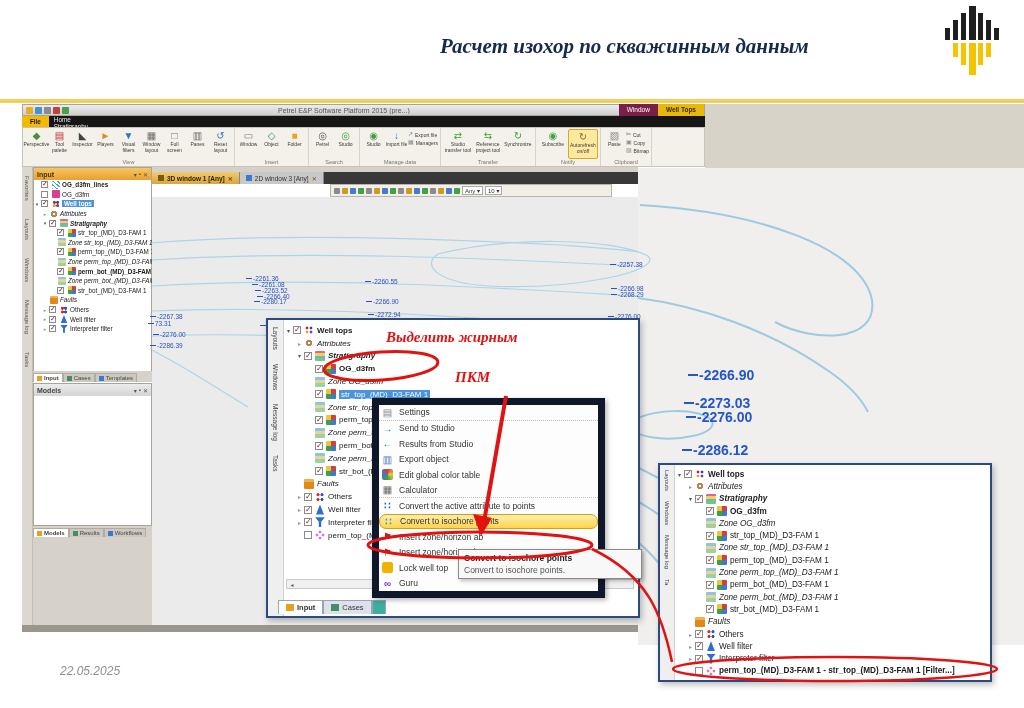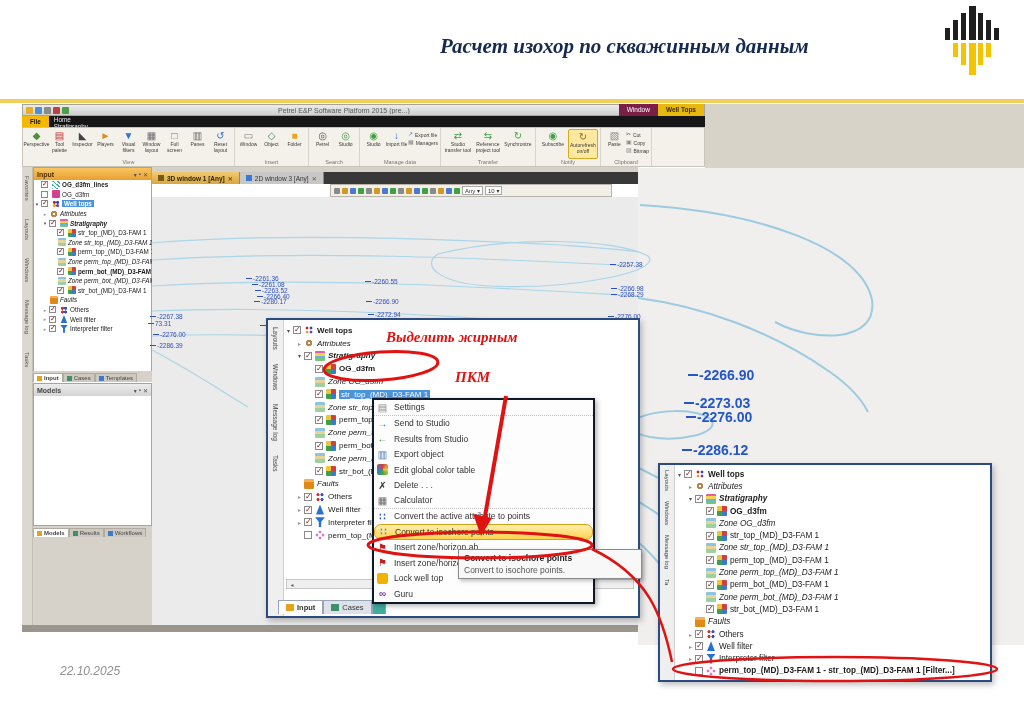--- a/index.html
+++ b/index.html
@@ -205,21 +205,21 @@
   .p1tabs{position:absolute;left:10px;bottom:2px;height:14px;display:flex;align-items:flex-end;font-size:7.5px;color:#333;}
   .p1tab{display:flex;align-items:center;gap:3px;border:1px solid #9aa4b8;border-bottom:none;
     background:#dde2ea;padding:2px 7px;white-space:nowrap;}
   .p1tab.active{background:#fff;font-weight:bold;}
   .p1tab .ticon{width:8px;height:7px;background:#e8a020;display:inline-block;}
   .p1tab:nth-child(2) .ticon{background:#3f8f6b;}
   .tabstub{width:12px;height:13px;border:1px solid #9aa4b8;border-bottom:none;background:#3fae9f;}
 
   
   .cmenu{position:absolute;left:372px;top:398px;width:219px;z-index:12;background:#fdfdfd;
-    border:2px solid #0f172a;box-shadow:2px 2px 5px rgba(0,0,0,.3);}
+    border:7px solid #0f172a;box-shadow:2px 2px 5px rgba(0,0,0,.3);}
   .mitem{height:15.5px;display:flex;align-items:center;font-size:8.5px;color:#333;position:relative;
     padding-left:3px;box-sizing:border-box;white-space:nowrap;}
   .mitem .mic{width:11px;height:11px;margin-right:6px;flex:0 0 auto;font-size:10px;line-height:11px;text-align:center;}
   .mitem.sep{border-bottom:1px dotted #c0c0c0;}
   .mitem.sub::after{content:"▸";position:absolute;right:4px;color:#555;font-size:8px;}
   .mitem.highlighted{background:linear-gradient(#ffeead,#ffd34d);border:1px solid #d4a017;
     border-radius:7px;}
   .ic-settings::before{content:"▤";color:#888;}
   .ic-send-studio::before{content:"→";color:#1f7ad4;font-weight:bold;}
   .ic-retrieve-studio::before{content:"←";color:#2a9a3a;font-weight:bold;}
@@ -1000,24 +1000,20 @@
         <span class="mic ic-export"></span>
         <span>Export object</span>
       </div>
 
       <div class="mitem nocheck">
         <span class="mic ic-edit-colors"></span>
         <span>Edit global color table</span>
       </div>
 
 
-      <div class="mitem nocheck">
-        <span class="mic ic-delete"></span>
-        <span>Delete . . .</span>
-      </div>
 
       <div class="mitem sep nocheck">
         <span class="mic ic-calculator"></span>
         <span>Calculator</span>
       </div>
 
       <div class="mitem nocheck">
         <span class="mic ic-convert-points"></span>
         <span>Convert the active attribute to points</span>
       </div>
@@ -1191,14 +1187,14 @@
       <ellipse cx="480" cy="545" rx="112" ry="13" stroke-width="3"></ellipse>
       <ellipse cx="835" cy="669" rx="162" ry="12" stroke-width="2.5"></ellipse>
       <path d="M506,396 L484,522" stroke-width="4"></path>
       <path d="M592,549 C648,576 662,614 672,662" stroke-width="2.5"></path>
     </g>
     <polygon points="481,536 473,514 492,518" fill="#e01212"></polygon>
   </svg>
   <div class="red-note" id="note-bold">Выделить жирным</div>
   <div class="red-note" id="note-rmb">ПКМ</div>
 
-  <div class="slide-date">22.10.2025</div>
+  <div class="slide-date">22.05.2025</div>
 </div>
 
 </body></html>

